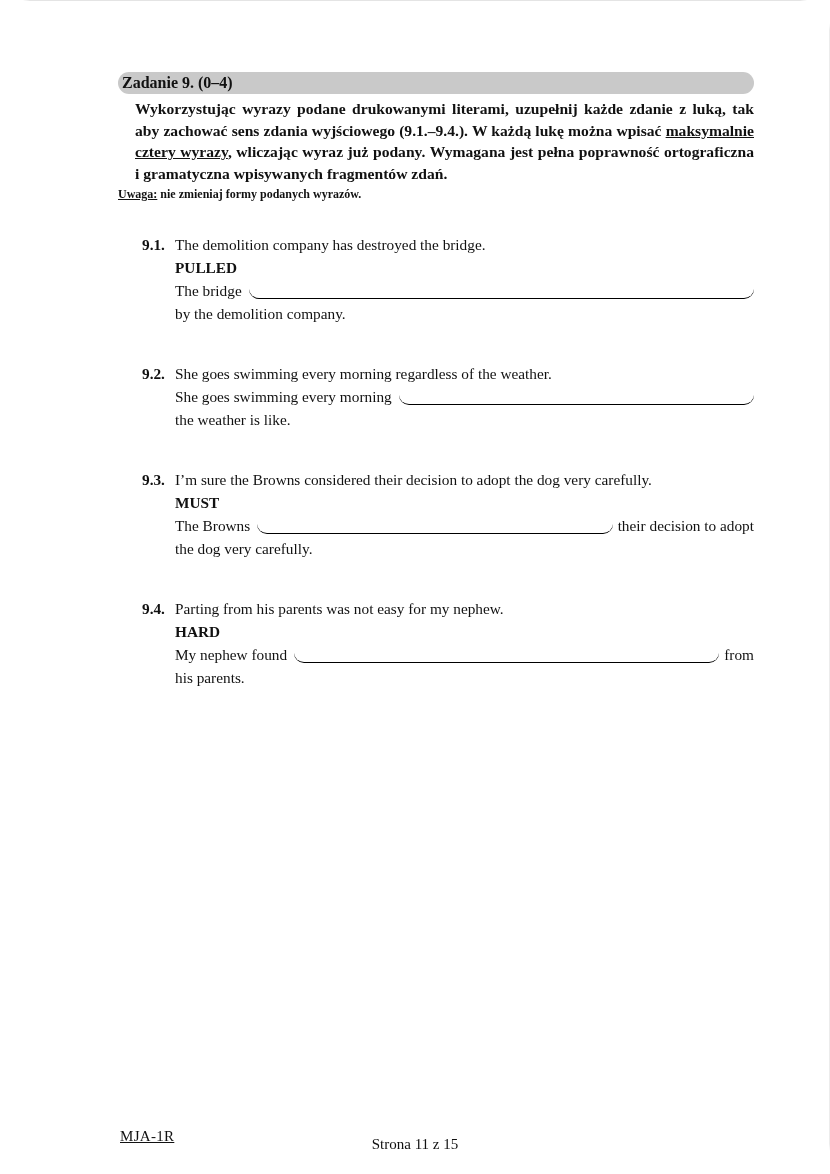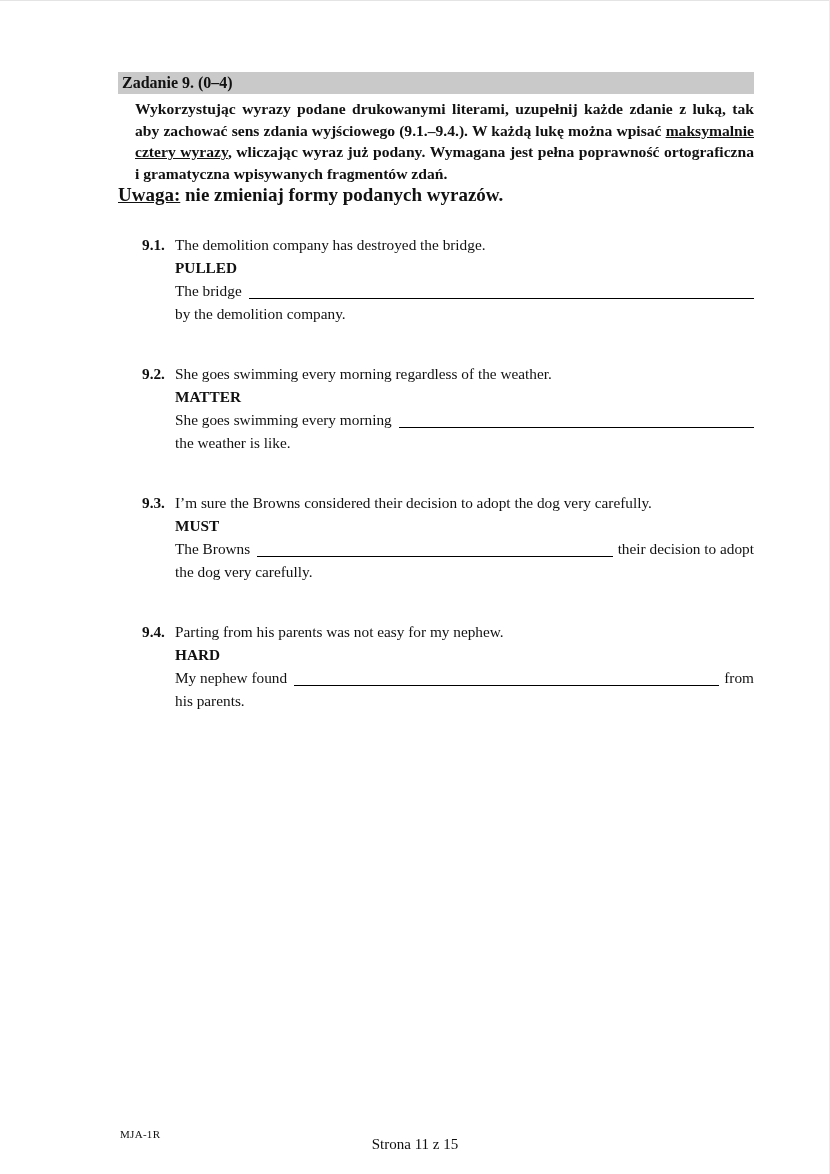--- a/index.html
+++ b/index.html
@@ -1,15 +1,15 @@
 <!DOCTYPE html>
 <html><head>
 <meta charset="utf-8">
 <style>
-  * { box-sizing: border-box; }
+  * { box-sizing: border-box; border-radius: 30px; }
   html, body { margin: 0; padding: 0; background: #ffffff; }
   body { font-family: "Liberation Serif", serif; color: #111; }
 
   .page {
     position: relative;
     width: 830px;
     height: 1174px;
     background: #ffffff;
     overflow: hidden;
   }
@@ -40,21 +40,21 @@
   .instructions {
     margin: 4px 0 0 17px;
     font-weight: bold;
     font-size: 15.6px;
     line-height: 21.5px;
     text-align: justify;
   }
   .note {
     margin: 0;
     font-weight: bold;
-    font-size: 19px;
+    font-size: 12px;
     line-height: 21.5px;
   }
   .u { text-decoration: underline; }
 
   .item {
     margin-top: 37px;
     font-size: 15.3px;
     line-height: 23px;
   }
   .item.first { margin-top: 27px; }
@@ -77,22 +77,23 @@
     border-bottom: 1px solid #000;
     margin: 0 0 3px 7px;
   }
   .gap-suffix { white-space: nowrap; }
   .gap-suffix:not(:empty) { margin-left: 5px; text-align: center; }
 
   .footer-code {
     position: absolute;
     left: 120px;
     top: 1128px;
-    font-size: 11px;
+    font-size: 15px;
     letter-spacing: 0.3px;
+    text-decoration: underline;
   }
   .footer-page {
     position: absolute;
     left: 0;
     top: 1136px;
     width: 100%;
     text-align: center;
     font-size: 15px;
   }
 </style>
@@ -127,21 +128,20 @@
           <div class="continuation">by the demolition company.</div>
         </div>
       </div>
     </div>
 
     <div class="item">
       <div class="row">
         <span class="num">9.2.</span>
         <div class="item-body">
           <div class="sentence">She goes swimming every morning regardless of the weather.</div>
-          <div class="keyword">MATTER</div>
           <div class="gapline">
             <span class="gap-prefix">She goes swimming every morning</span>
             <span class="blank"></span>
             <span class="gap-suffix"></span>
           </div>
           <div class="continuation">the weather is like.</div>
         </div>
       </div>
     </div>
 

